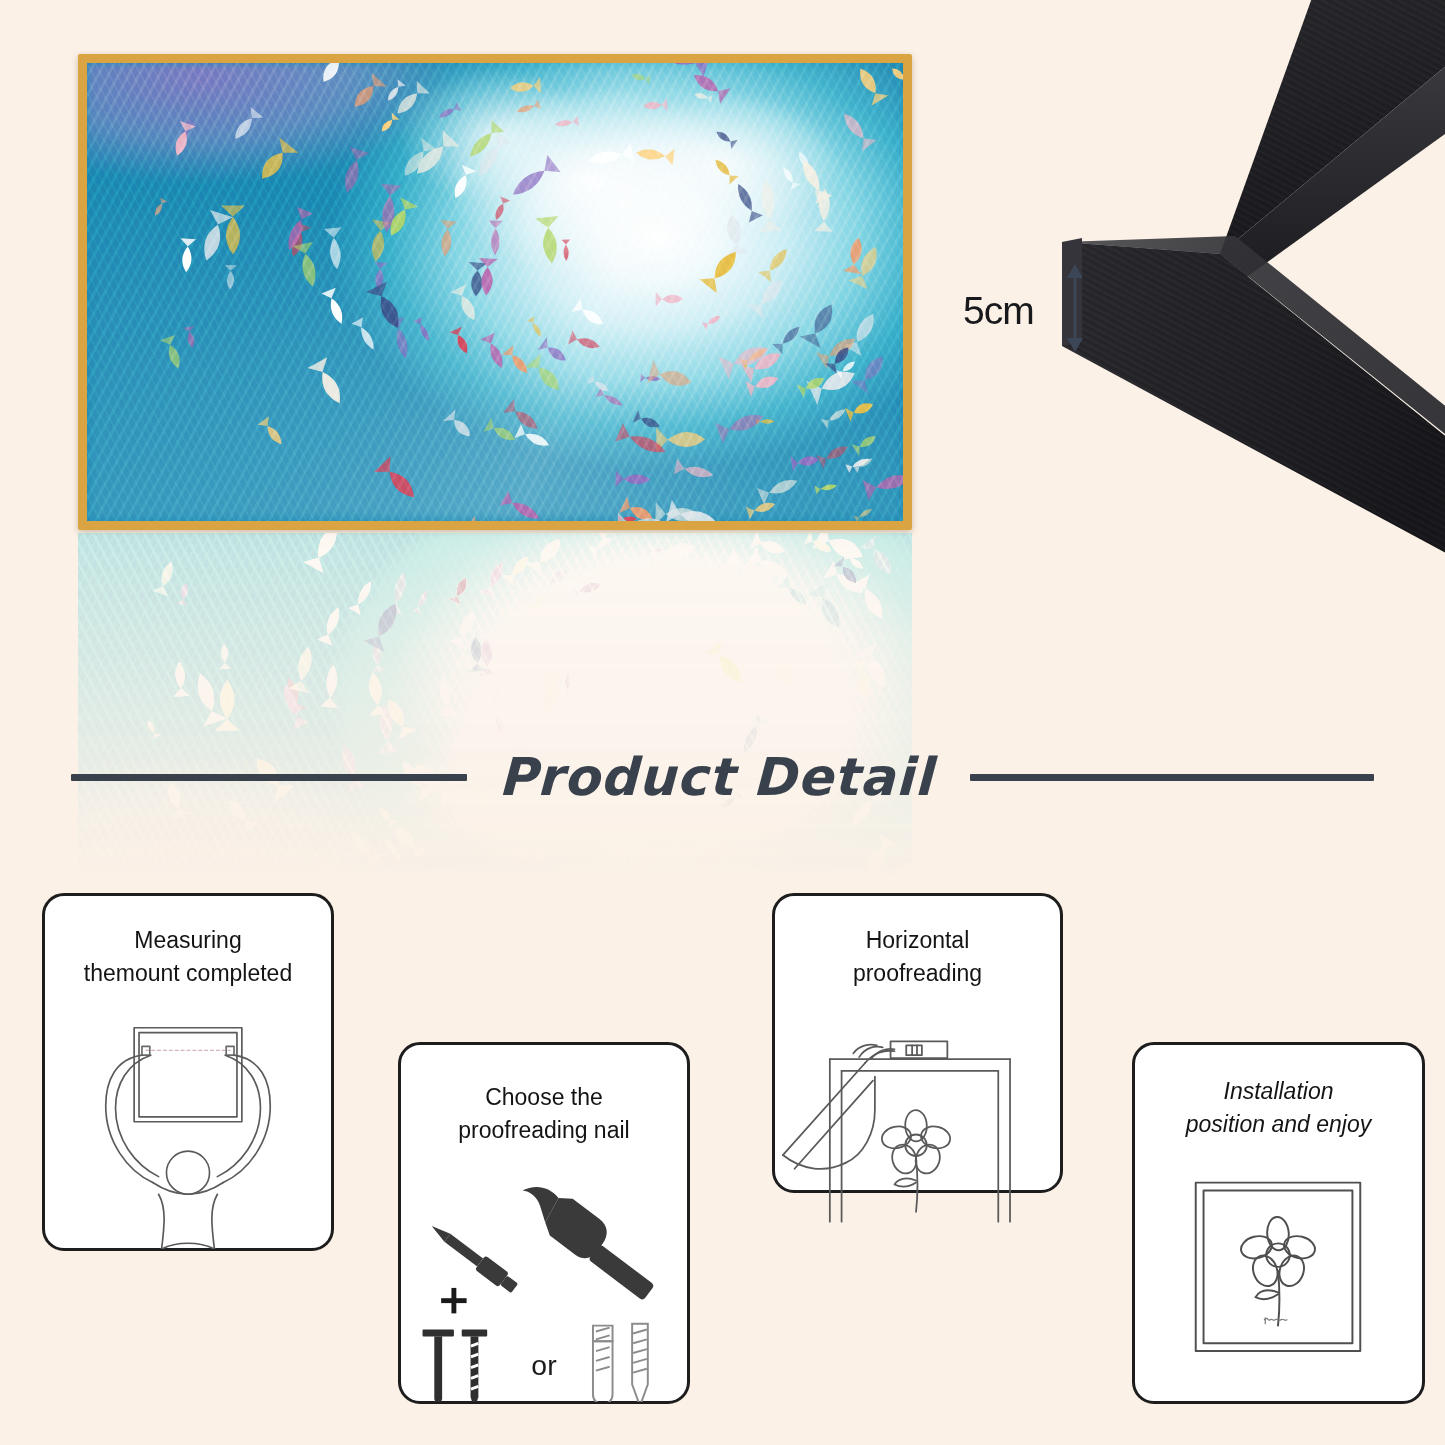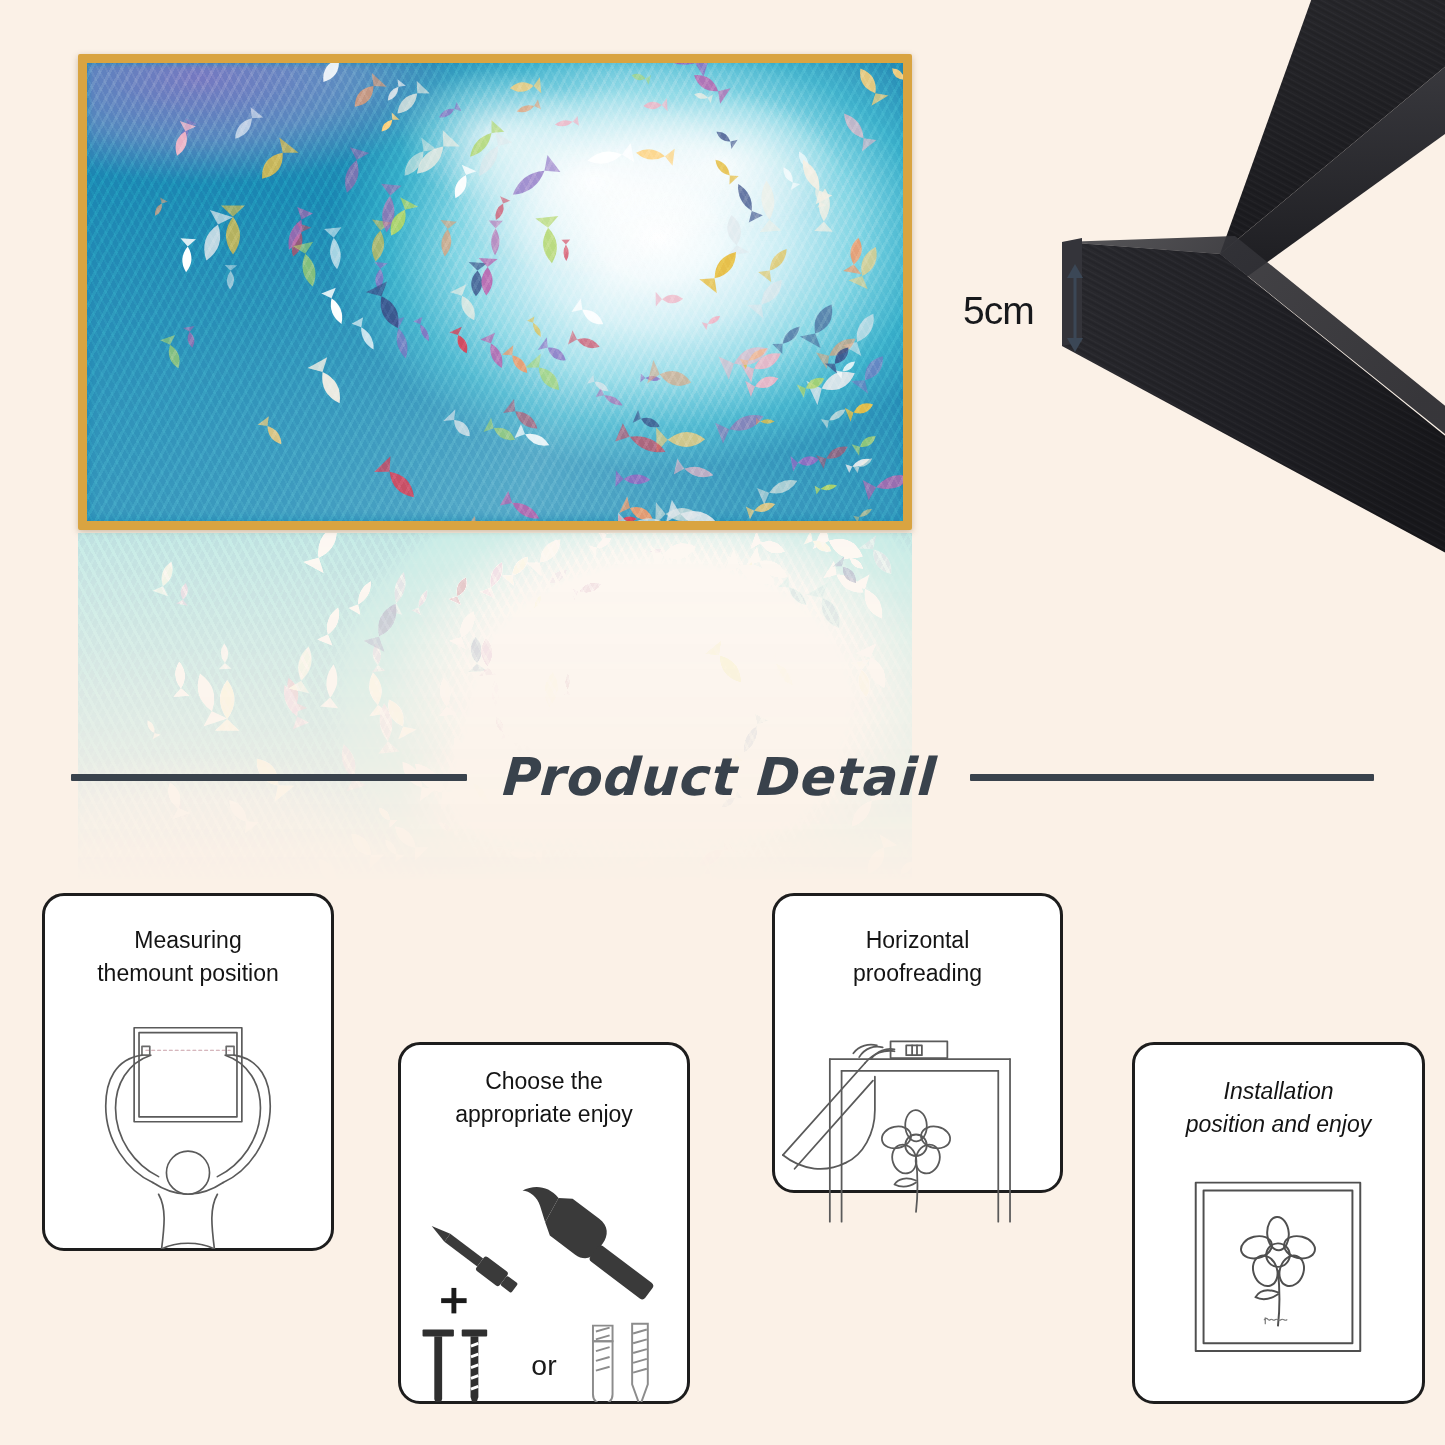--- a/index.html
+++ b/index.html
@@ -117,21 +117,21 @@
     text-align:center;
     font-size:23px;line-height:1.42;color:#141414;
     padding:0 14px;
   }
   .card-art{position:absolute;left:0;right:0;bottom:0;top:120px;}
   #card-measuring{left:42px;top:893px;width:292px;height:358px;}
   #card-nail{left:398px;top:1042px;width:292px;height:362px;}
   #card-horizontal{left:763px;top:893px;width:291px;height:300px;margin-left:9px;}
   #card-installation{left:1132px;top:1042px;width:293px;height:362px;font-style:italic;}
   #card-installation .card-title{top:30px;}
-  #card-nail .card-title{top:20px;}
+  #card-nail .card-title{top:36px;}
 </style>
 </head>
 <body>
 
 <div class="stage">
 
   <div id="painting-frame">
     <div id="painting-canvas">
       <div class="water"></div>
       <div class="violet-top"></div>
@@ -1294,21 +1294,21 @@
 
   <div id="section-title-row">
     <div class="rule" id="rule-left"></div>
     <div id="section-title">Product Detail</div>
     <div class="rule" id="rule-right"></div>
   </div>
 
   <div class="card" id="card-measuring">
     <div class="card-title">
       <div>Measuring</div>
-      <div>themount position</div>
+      <div>themount completed</div>
     </div>
     <svg class="card-art" viewBox="0 0 292 238">
       <g fill="none" stroke="#5a5a5a" stroke-width="1.7" stroke-linejoin="round" stroke-linecap="round">
 
         <rect x="91" y="12" width="110" height="96"></rect>
         <rect x="96" y="17" width="100" height="86"></rect>
 
         <line x1="103" y1="35" x2="189" y2="35" stroke="#c9a0a8" stroke-width="1.2" stroke-dasharray="3 3"></line>
         <rect x="99" y="31" width="8" height="9" stroke="#6a6a6a"></rect>
         <rect x="185" y="31" width="8" height="9" stroke="#6a6a6a"></rect>
@@ -1324,21 +1324,21 @@
         <path d="M116 182 C 124 196 122 214 119 238"></path>
         <path d="M176 182 C 168 196 170 214 173 238"></path>
         <path d="M119 238 C 134 230 158 230 173 238"></path>
       </g>
     </svg>
   </div>
 
   <div class="card" id="card-nail">
     <div class="card-title">
       <div>Choose the</div>
-      <div>appropriate enjoy</div>
+      <div>proofreading nail</div>
     </div>
     <svg class="card-art" viewBox="0 0 292 242">
 
       <g fill="#3a3a3a" transform="translate(150,58) rotate(37)">
 
         <path d="M-6,-26 L 6,-34 L 40,-34 C 52,-34 58,-26 58,-16 L 58,-4 C 58,4 52,10 42,10 L 10,10 L -2,2 Z"></path>
 
         <path d="M-6,-26 C -22,-30 -34,-22 -40,-10 C -34,-14 -24,-14 -16,-8 L -2,2 Z"></path>
 
         <rect x="56" y="-14" width="70" height="20" rx="4"></rect>

